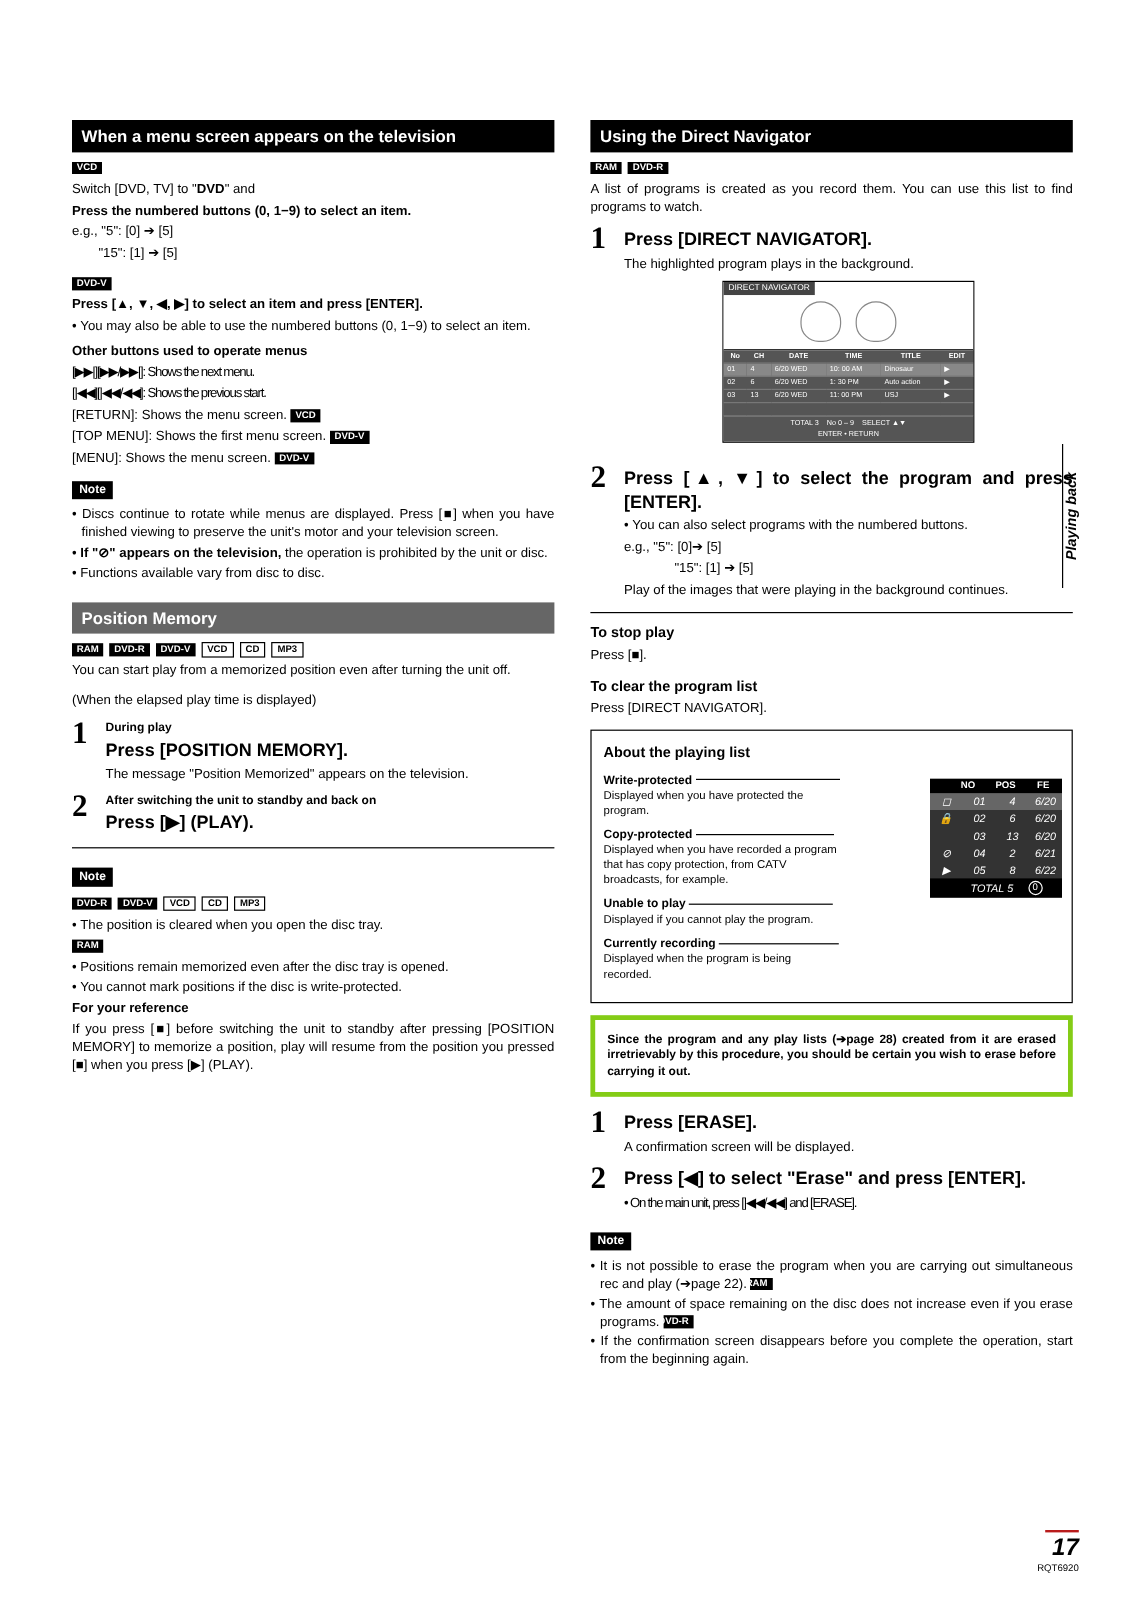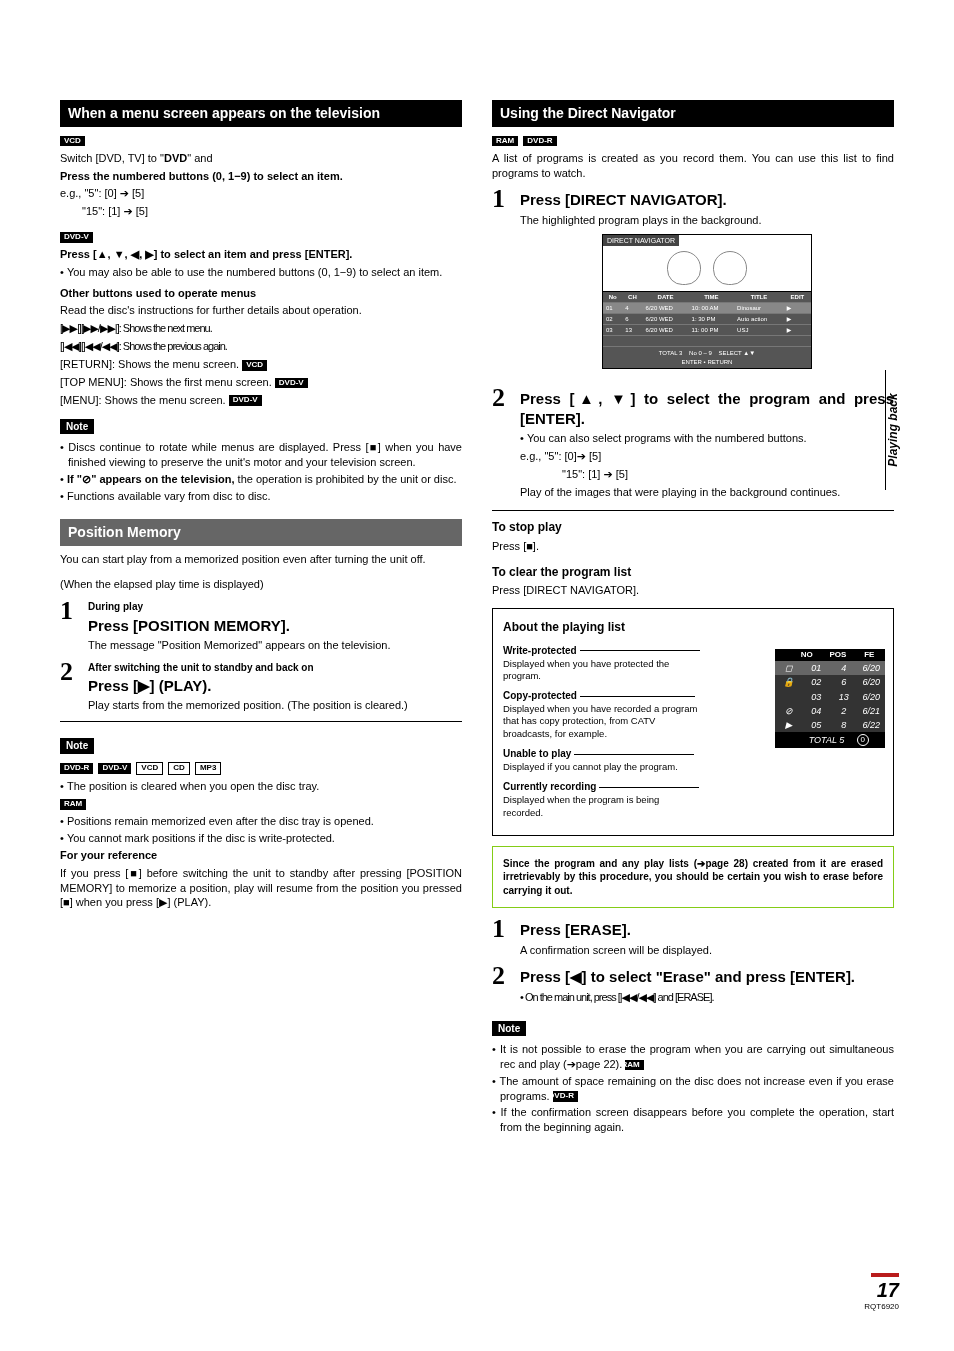--- a/index.html
+++ b/index.html
@@ -193,21 +193,21 @@
     height: 12px;
     border: 1px solid #fff;
     border-radius: 50%;
     align-items: center;
     justify-content: center;
     font-size: 8px;
     font-style: normal;
   }
 
   .warning-box {
-    border: 1px solid #84cc16;
+    border: 4px solid #84cc16;
     padding: 10px;
     margin: 8px 0;
     font-size: 10px;
     font-weight: bold;
     text-align: justify;
   }
 
   .side-tab {
     position: absolute;
     right: 55px;
@@ -230,21 +230,21 @@
   .page-num {
     position: absolute;
     right: 55px;
     bottom: 40px;
     text-align: right;
   }
   .page-num .pn {
     font-size: 20px;
     font-style: italic;
     font-weight: bold;
-    border-top: 4px solid #b91c1c;
+    border-top: 2px solid #b91c1c;
     padding-top: 2px;
     display: inline-block;
     min-width: 28px;
   }
   .page-num .code { font-size: 8px; }
 
   .just { text-align: justify; }
   .sym { font-family: Arial, sans-serif; }
   .triangles { letter-spacing: -1px; }
 </style>
@@ -261,52 +261,58 @@
     <p>e.g., "5":   [0] ➔ [5]</p>
     <p class="indent">"15": [1] ➔ [5]</p>
 
     <p style="margin-top:10px"><span class="tag-solid">DVD-V</span></p>
     <p class="bold just">Press [▲, ▼, ◀, ▶] to select an item and press [ENTER].</p>
     <ul class="bullet-list">
       <li class="just">You may also be able to use the numbered buttons (0, 1−9) to select an item.</li>
     </ul>
 
     <p class="bold" style="margin-top:6px">Other buttons used to operate menus</p>
-    <p>Read the disc's instructions for further details about operation.</p>
     <p class="triangles">[▶▶|][▶▶/▶▶|]:  Shows the next menu.</p>
-    <p class="triangles">[|◀◀][|◀◀/◀◀]:  Shows the previous again.</p>
+    <p class="triangles">[|◀◀][|◀◀/◀◀]:  Shows the previous start.</p>
     <p><span>[RETURN]:  Shows the menu screen.</span> <span class="tag-solid">VCD</span></p>
     <p><span>[TOP MENU]:  Shows the first menu screen.</span> <span class="tag-solid">DVD-V</span></p>
     <p><span>[MENU]:  Shows the menu screen.</span> <span class="tag-solid">DVD-V</span></p>
 
     <div class="note-tag">Note</div>
     <ul class="bullet-list">
       <li class="just">Discs continue to rotate while menus are displayed. Press [■] when you have finished viewing to preserve the unit's motor and your television screen.</li>
       <li class="just"><span class="bold"><span>If "</span><span class="sym">⊘</span><span>" appears on the television,</span></span><span> the operation is prohibited by the unit or disc.</span></li>
       <li>Functions available vary from disc to disc.</li>
     </ul>
 
     <div class="section-header gray" style="margin-top:16px">Position Memory</div>
+    <p>
+      <span class="tag-solid">RAM</span>
+      <span class="tag-solid">DVD-R</span>
+      <span class="tag-solid">DVD-V</span>
+      <span class="tag">VCD</span>
+      <span class="tag">CD</span>
+      <span class="tag">MP3</span>
+    </p>
     <p>You can start play from a memorized position even after turning the unit off.</p>
     <p style="margin-top:10px">(When the elapsed play time is displayed)</p>
 
     <div class="step">
       <div class="step-num">1</div>
       <div class="step-body">
         <div class="step-sub">During play</div>
         <div class="step-title">Press [POSITION MEMORY].</div>
         <div class="just">The message "Position Memorized" appears on the television.</div>
       </div>
     </div>
     <div class="step">
       <div class="step-num">2</div>
       <div class="step-body">
         <div class="step-sub">After switching the unit to standby and back on</div>
         <div class="step-title">Press [▶] (PLAY).</div>
-        <div class="just">Play starts from the memorized position. (The position is cleared.)</div>
       </div>
     </div>
     <hr class="thin">
 
     <div class="note-tag">Note</div>
     <p>
       <span class="tag-solid">DVD-R</span>
       <span class="tag-solid">DVD-V</span>
       <span class="tag">VCD</span>
       <span class="tag">CD</span>

